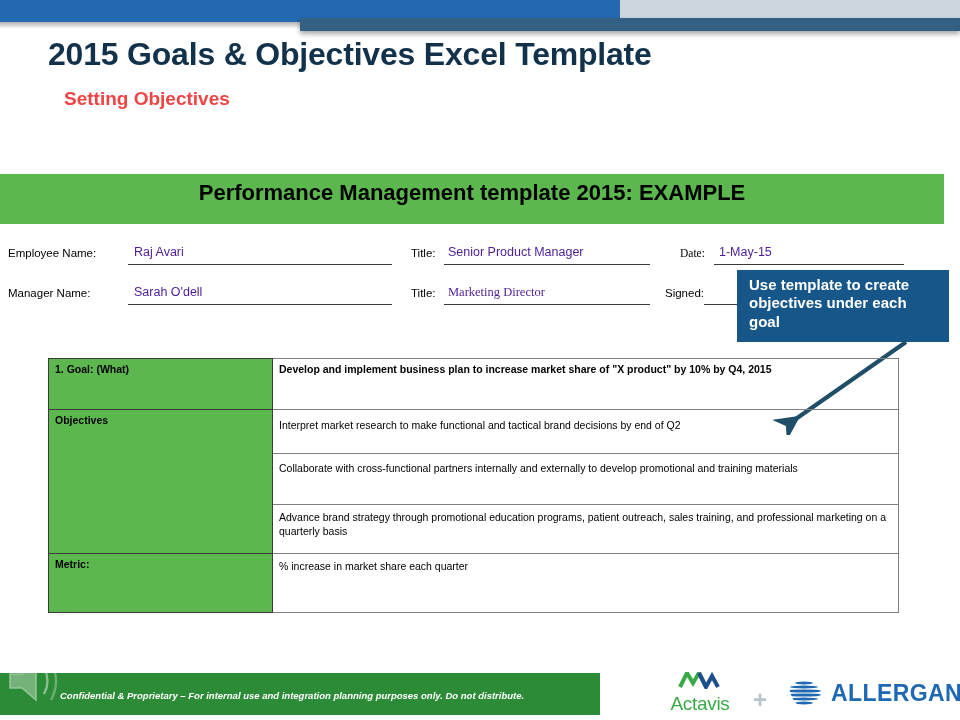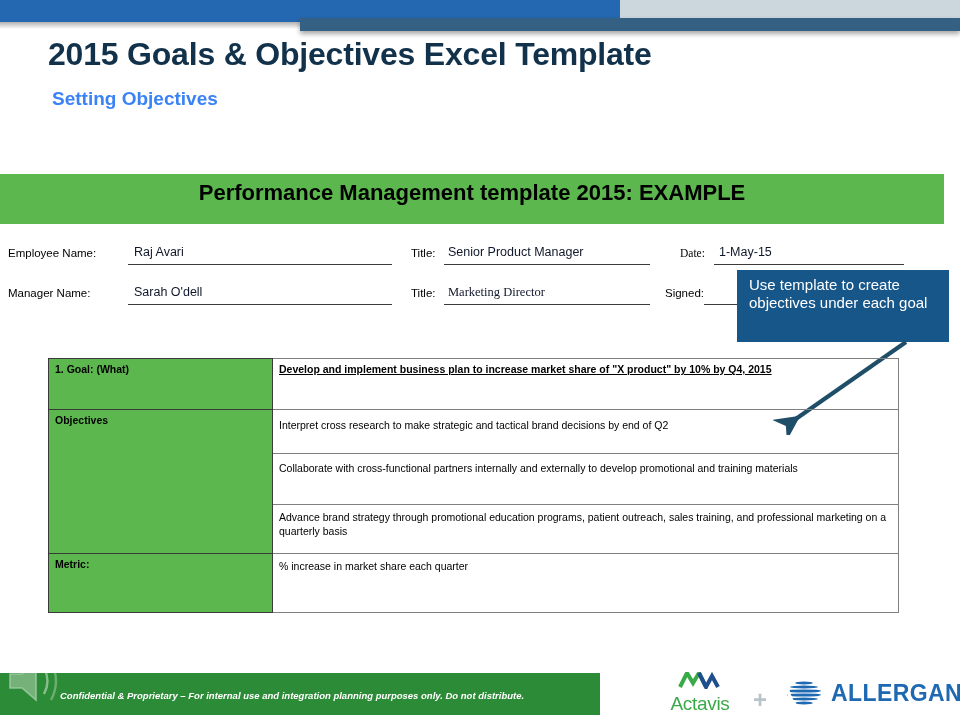--- a/index.html
+++ b/index.html
@@ -47,24 +47,24 @@
     position: absolute;
     left: 48px; top: 36px;
     font-size: 32px;
     font-weight: bold;
     color: #12314a;
     letter-spacing: -0.2px;
     white-space: nowrap;
   }
   .slide-subtitle {
     position: absolute;
-    left: 52px; top: 88px;
+    left: 64px; top: 88px;
     font-size: 19px;
     font-weight: bold;
-    color: #3b82f6;
+    color: #ef4444;
     white-space: nowrap;
   }
 
   
   .green-banner {
     position: absolute;
     left: 0; top: 174px;
     width: 944px; height: 50px;
     background: #5cb84e;
   }
@@ -93,21 +93,21 @@
   .fld-label {
     position: absolute;
     font-size: 11.5px;
     color: #000;
     white-space: nowrap;
     top: 4px;
   }
   .fld-value {
     position: absolute;
     font-size: 12.5px;
-    color: #0f172a;
+    color: #4c1d95;
     white-space: nowrap;
     top: 2px;
     padding-left: 3px;
   }
   .fld-line {
     position: absolute;
     border-bottom: 1px solid #3a3a3a;
     top: 21px;
   }
 
@@ -115,21 +115,21 @@
   .callout {
     position: absolute;
     left: 737px; top: 270px;
     width: 212px; height: 72px;
     background: #175689;
     padding: 6px 10px 0 12px;
     box-sizing: border-box;
   }
   .callout-text {
     font-size: 15px;
-    font-weight: normal;
+    font-weight: bold;
     color: #ffffff;
     line-height: 1.22;
   }
   .callout-arrow {
     position: absolute;
     left: 770px; top: 335px;
     width: 150px; height: 100px;
     pointer-events: none;
   }
 
@@ -150,21 +150,20 @@
     line-height: 1.33;
   }
   .gtable td.green {
     background: #5cb84e;
     font-weight: bold;
     font-size: 10.5px;
     border-color: #3a3a3a;
   }
   .gtable td.bold-cell {
     font-weight: bold;
-    text-decoration: underline;
   }
   .gtable .c-label { width: 212px; }
 
   
   .footer-bar {
     position: absolute;
     left: 0; top: 673px;
     width: 600px; height: 42px;
     background: #2c8b36;
   }
@@ -287,21 +286,21 @@
 </svg>
 
 <table class="gtable">
   <tbody>
     <tr>
       <td class="c-label green" style="height:42px;">1. Goal: (What)</td>
       <td class="bold-cell">Develop and implement business plan to increase market share of "X product" by 10% by Q4, 2015</td>
     </tr>
     <tr>
       <td class="c-label green" rowspan="3">Objectives</td>
-      <td style="height:30px; padding-top:9px;">Interpret cross research to make strategic and tactical brand decisions by end of Q2</td>
+      <td style="height:30px; padding-top:9px;">Interpret market research to make functional and tactical brand decisions by end of Q2</td>
     </tr>
     <tr>
       <td style="height:38px; padding-top:8px;">Collaborate with cross-functional partners internally and externally to develop promotional and training materials</td>
     </tr>
     <tr>
       <td style="height:38px; padding-top:6px;">Advance brand strategy through promotional education programs, patient outreach, sales training, and professional marketing on a quarterly basis</td>
     </tr>
     <tr>
       <td class="c-label green" style="height:50px;">Metric:</td>
       <td style="padding-top:6px;">% increase in market share each quarter</td>

